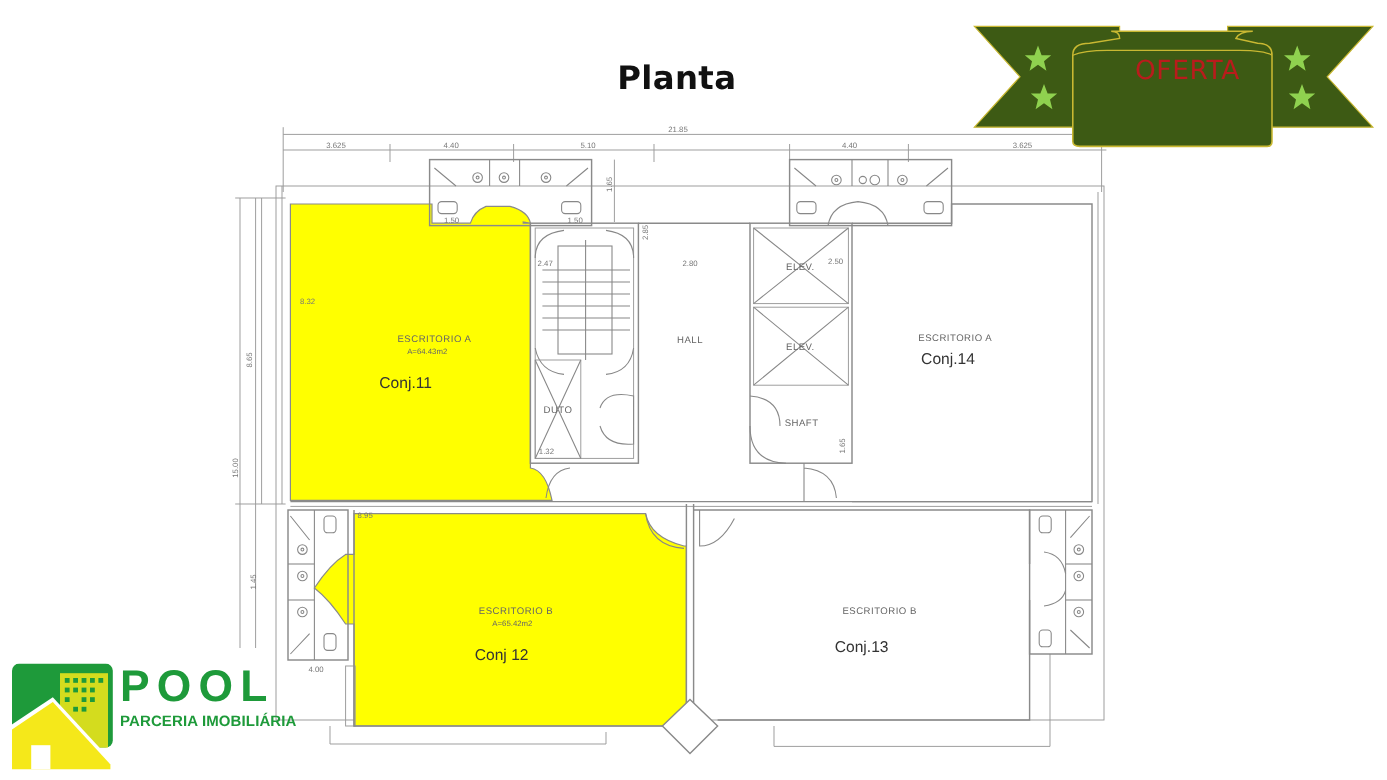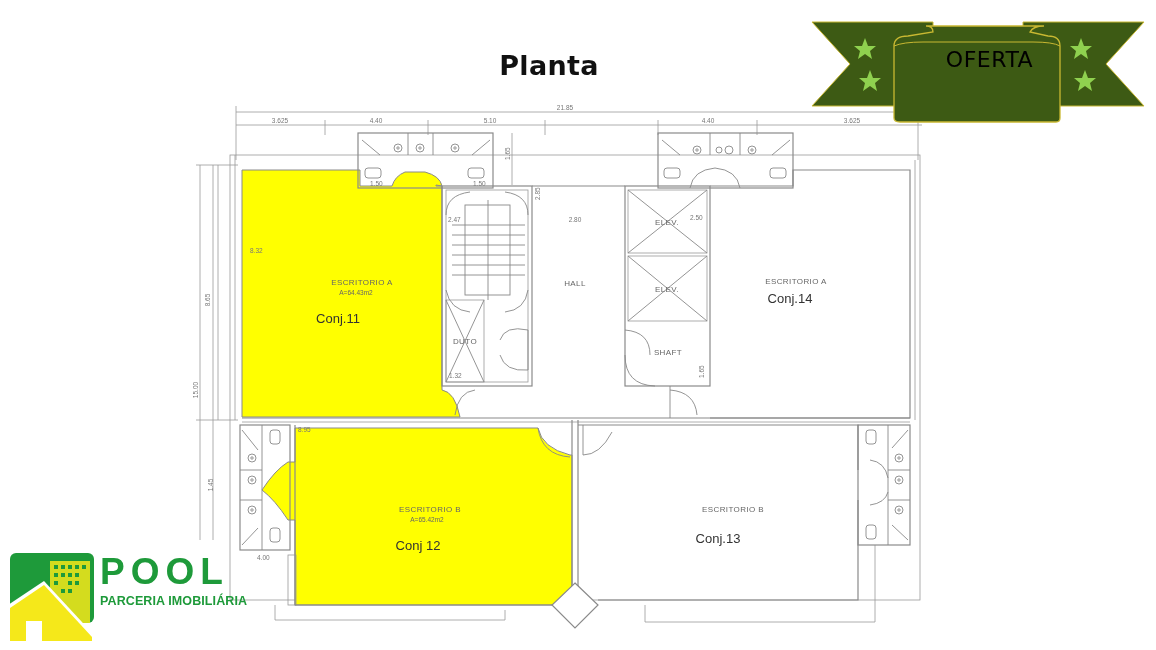--- a/index.html
+++ b/index.html
@@ -1,29 +1,29 @@
 <!DOCTYPE html>
 <html><head>
 <meta charset="utf-8">
 <style>
   html, body { margin:0; padding:0; background:#ffffff; }
   body { width:1156px; height:650px; position:relative; overflow:hidden; font-family:"DejaVu Sans", sans-serif; }
-  .title { position:absolute; left:469px; top:50px; width:160px; text-align:center; font-family:"DejaVu Sans", sans-serif; font-weight:bold; font-size:27px; color:#111; letter-spacing:0.3px; }
+  .title { position:absolute; left:484px; top:50px; width:160px; text-align:center; font-family:"DejaVu Sans", sans-serif; font-weight:bold; font-size:27px; color:#111; letter-spacing:0.3px; }
   #plan { position:absolute; left:0; top:0; }
   .plan-text { font-family:"Liberation Sans", sans-serif; fill:#555; }
   .room-label { font-size:8px; fill:#666; letter-spacing:0.4px; }
   .area-label { font-size:6.5px; fill:#666; }
   .conj-label { font-size:13px; fill:#333; }
   .dim { font-size:6.5px; fill:#777; }
   .wall { fill:none; stroke:#8a8a8a; stroke-width:1.2; }
   .wall2 { fill:none; stroke:#9a9a9a; stroke-width:0.8; }
   .fix { fill:none; stroke:#888; stroke-width:0.9; }
   
   .banner { position:absolute; left:808px; top:18px; width:340px; height:110px; }
-  .banner-text { position:absolute; left:895px; top:44px; width:189px; text-align:center; color:#000000; font-family:"DejaVu Sans", sans-serif; font-size:22px; line-height:31px; letter-spacing:0.5px; }
+  .banner-text { position:absolute; left:895px; top:44px; width:189px; text-align:center; color:#b91c1c; font-family:"DejaVu Sans", sans-serif; font-size:22px; line-height:31px; letter-spacing:0.5px; }
   
   .logo { position:absolute; left:8px; top:553px; width:250px; height:90px; }
   .logo-word { position:absolute; left:100px; top:548px; color:#1e9a3a; font-family:Liberation Sans, sans-serif; font-weight:bold; font-size:37px; letter-spacing:6px; line-height:48px; }
   .logo-sub { position:absolute; left:100px; top:594px; color:#1e9a3a; font-family:"Liberation Sans", sans-serif; font-weight:bold; font-size:12.5px; letter-spacing:0.1px; }
 </style>
 </head>
 <body>
 
 <div class="title">Planta</div>
 

